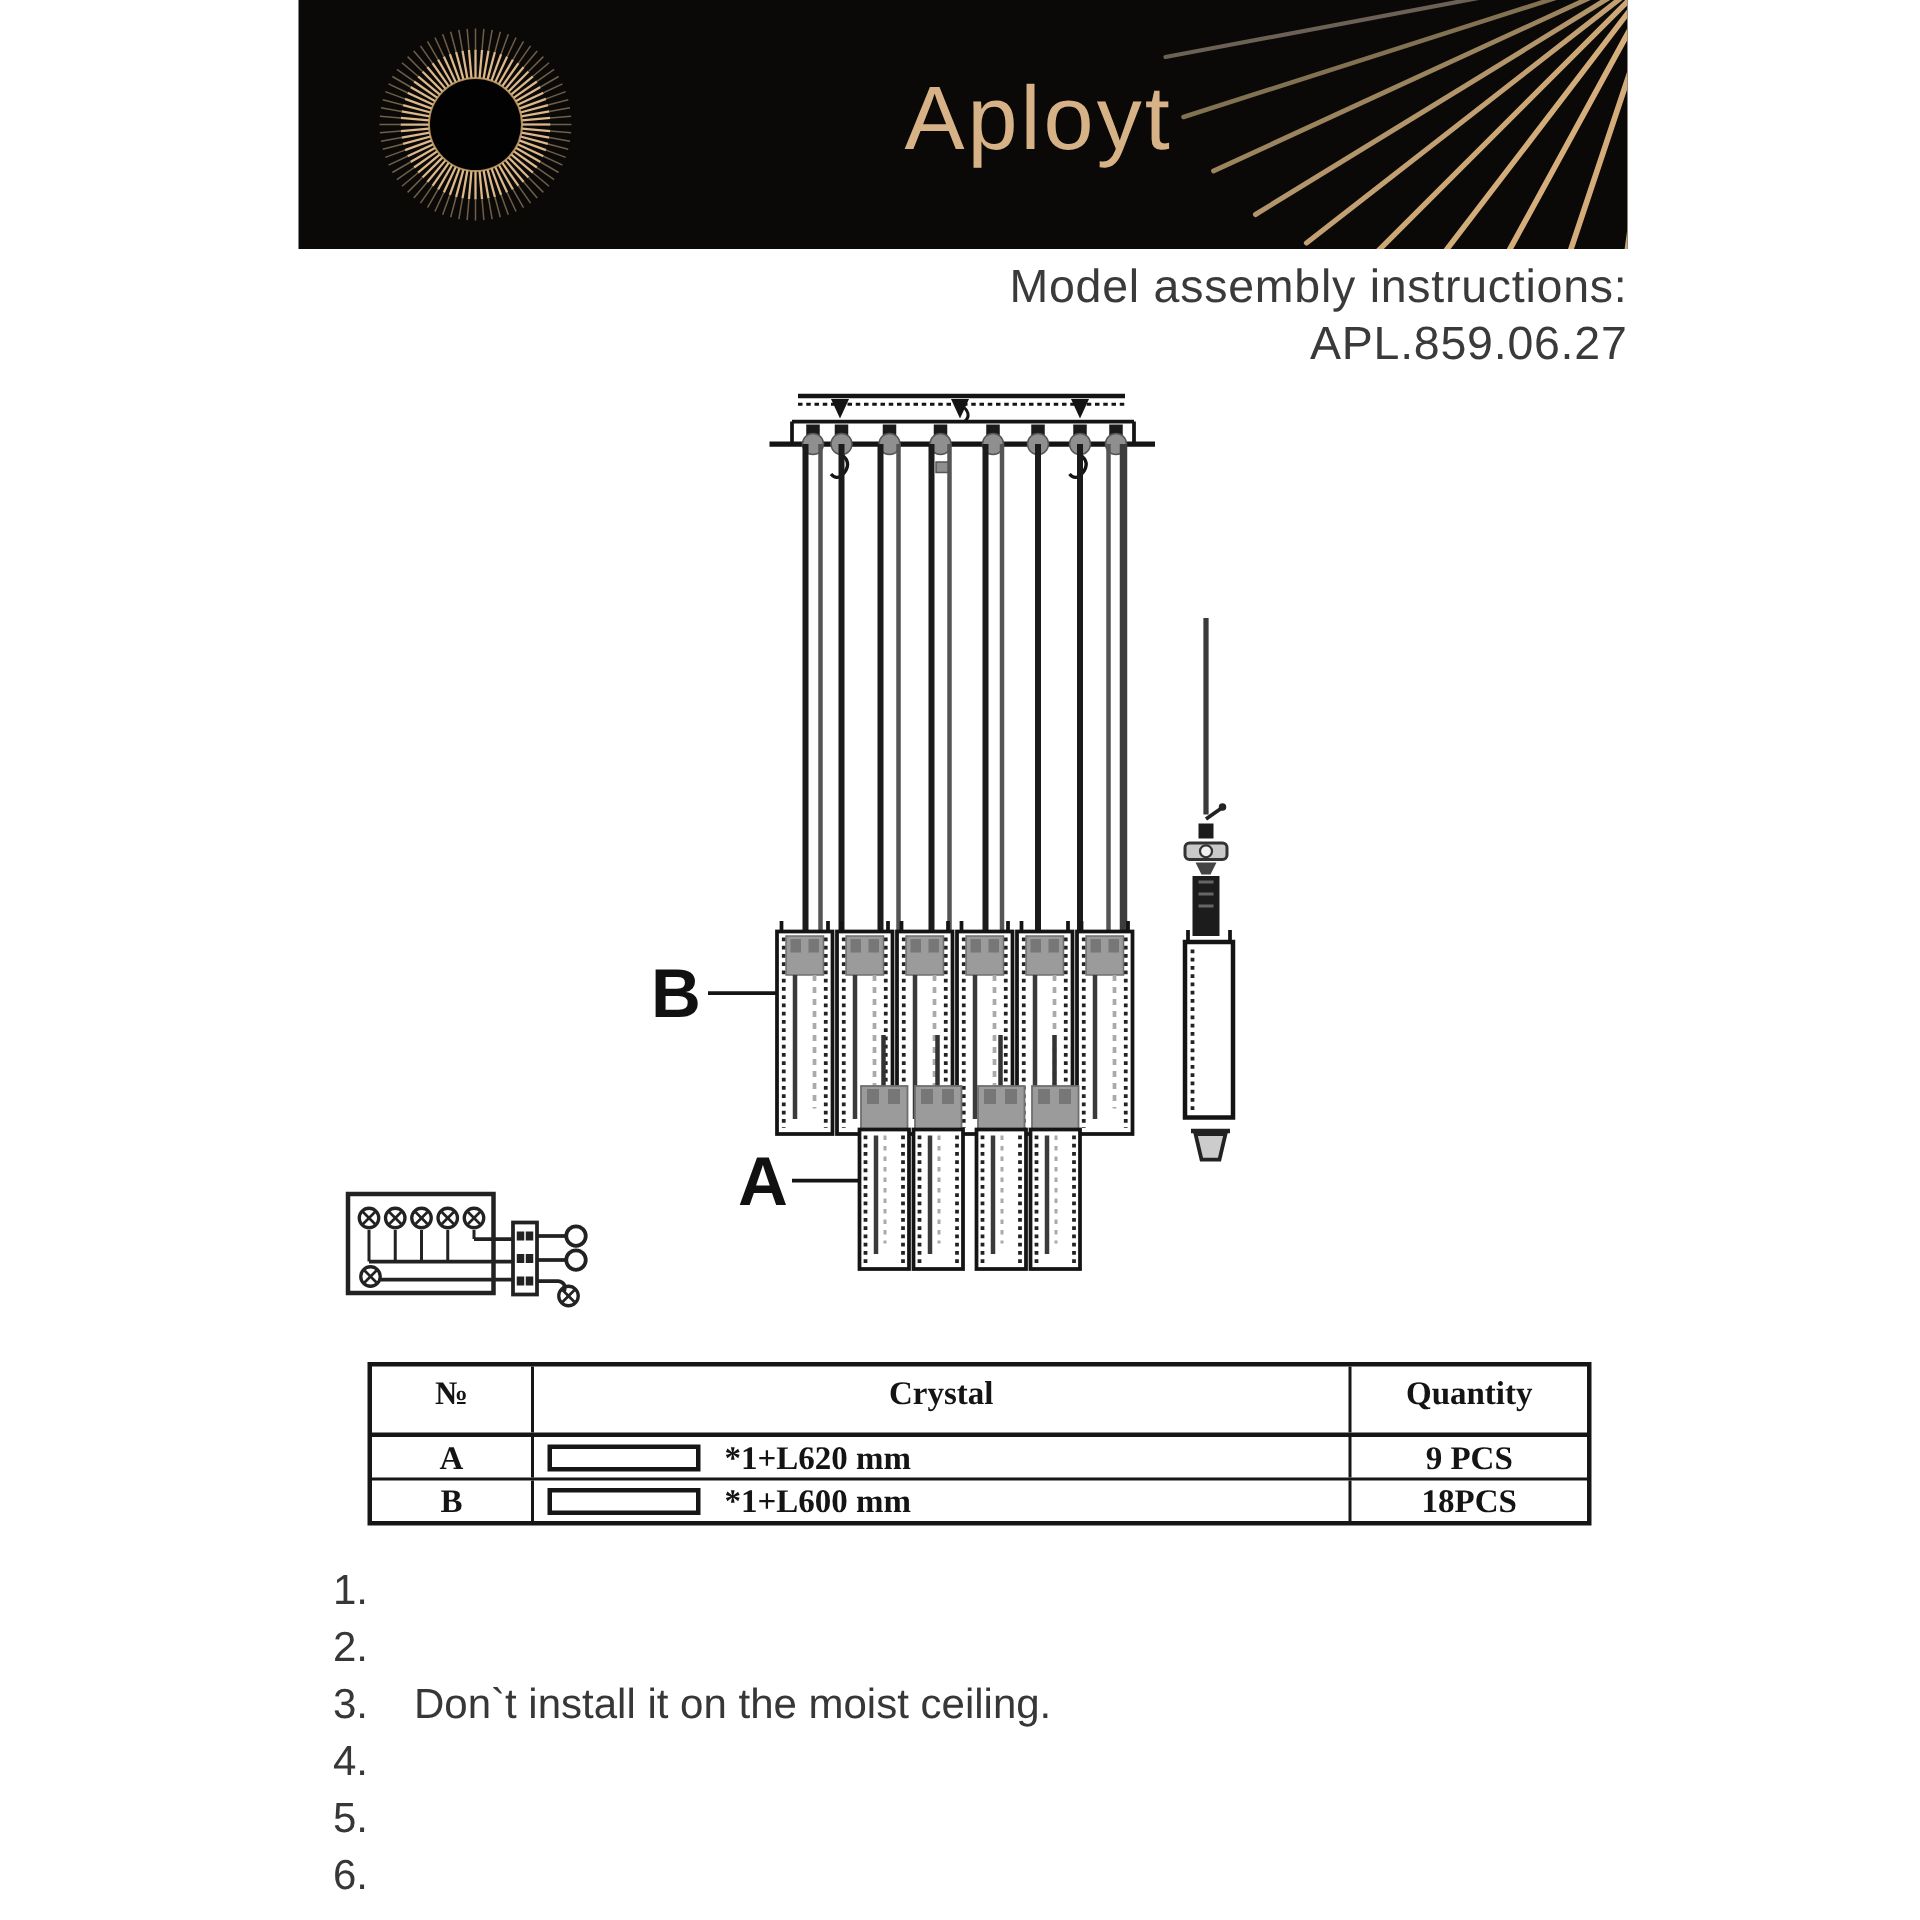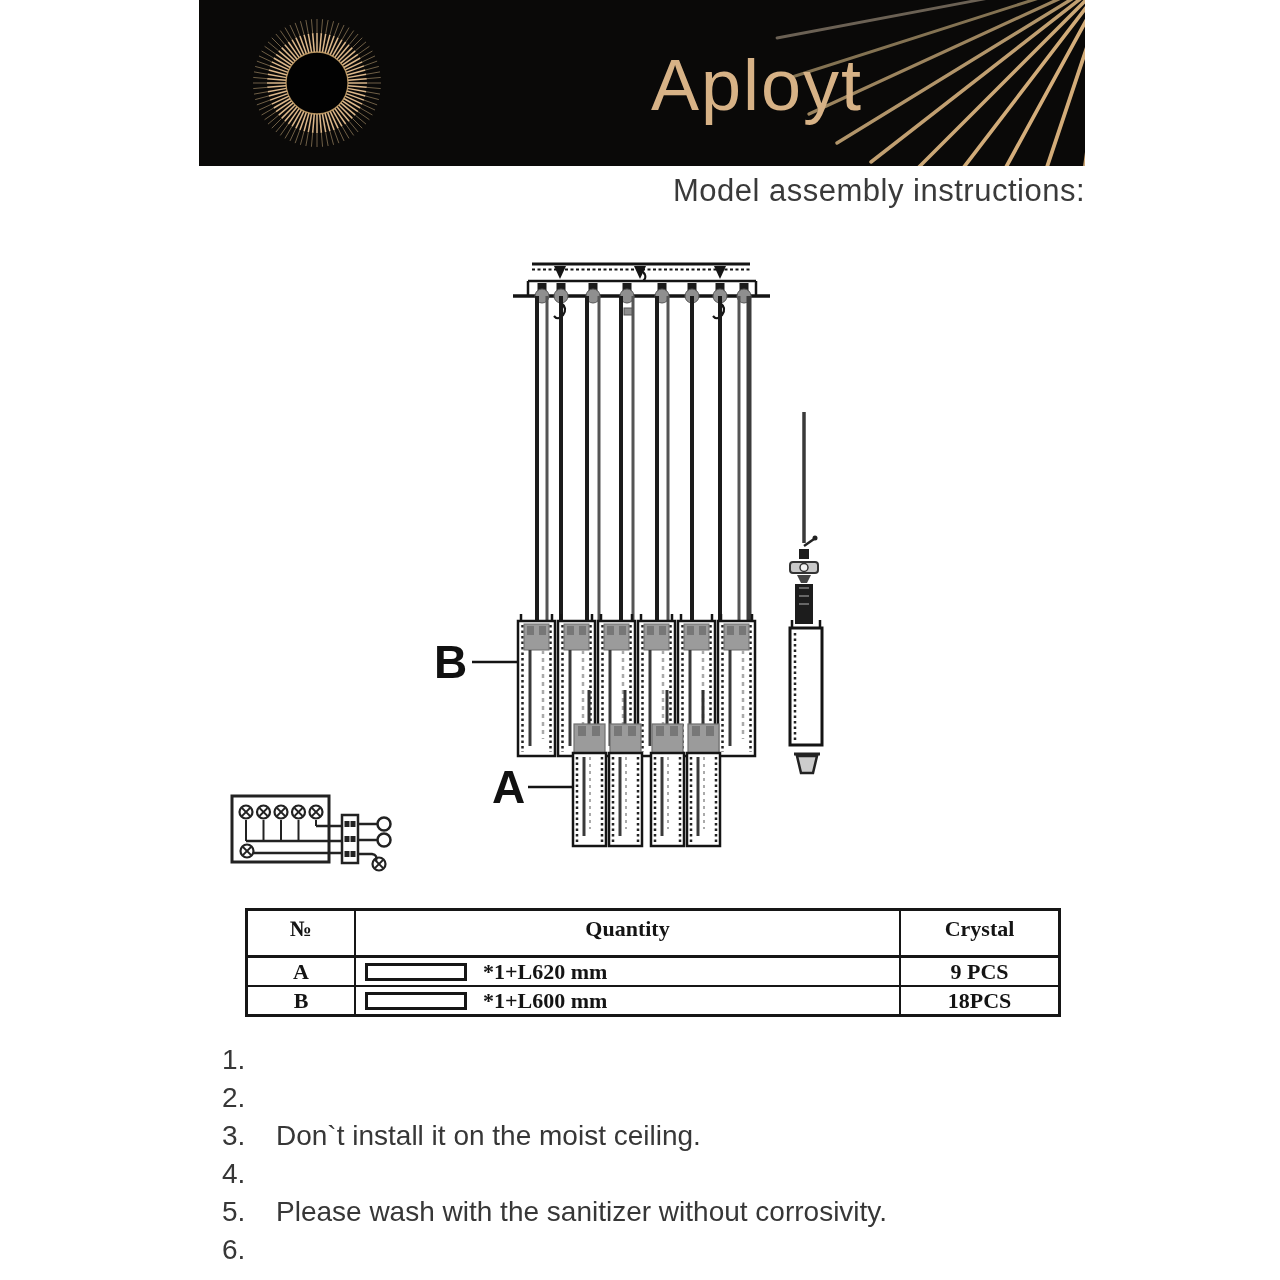--- a/index.html
+++ b/index.html
@@ -3,21 +3,21 @@
 <meta charset="utf-8">
 <style>
   html,body{margin:0;padding:0;background:#ffffff;}
   body{width:1280px;height:1280px;position:relative;overflow:hidden;
        font-family:"Liberation Sans", sans-serif;color:#383838;}
 
   
   .header{position:absolute;left:199px;top:0;width:886px;height:166px;
           background:#0a0908;overflow:hidden;}
   .header svg{position:absolute;left:0;top:0;}
-  .brand{position:absolute;left:452px;top:44px;font-size:72px;letter-spacing:2px;
+  .brand{position:absolute;left:404px;top:44px;font-size:60px;letter-spacing:2px;
          color:#d7b286;font-weight:400;}
 
   
   .titleblock{position:absolute;left:199px;top:172px;width:886px;text-align:right;}
   .titleblock div{font-size:31px;line-height:38px;color:#3a3a3a;letter-spacing:.5px;}
 
   
   .drawing{position:absolute;left:200px;top:250px;}
 
   
@@ -206,20 +206,21 @@
       <line x1="912" y1="-25" x2="800" y2="180" stroke="#d5ae7b" stroke-width="3.8"></line>
       <line x1="912" y1="-25" x2="845" y2="176" stroke="#d3ac79" stroke-width="3.8"></line>
       <line x1="912" y1="-25" x2="886" y2="166" stroke="#cda674" stroke-width="3.8"></line>
     </g>
   </svg>
   <div class="brand">Aployt</div>
 </div>
 
 <div class="titleblock">
   <div>Model assembly instructions:</div>
+  <div>APL.859.06.27</div>
 </div>
 
 <svg class="drawing" width="890" height="660" viewBox="0 0 890 660">
   <defs>
     <g id="tubeB">
       <line x1="3" y1="-7" x2="3" y2="0" stroke="#141414" stroke-width="2.5"></line>
       <line x1="34" y1="-7" x2="34" y2="0" stroke="#141414" stroke-width="2.5"></line>
       <rect x="0" y="0" width="37" height="135" fill="#ffffff" stroke="#141414" stroke-width="2.5"></rect>
       <line x1="4.5" y1="4" x2="4.5" y2="131" stroke="#222" stroke-width="2.5" stroke-dasharray="2.5 3"></line>
       <line x1="32.5" y1="4" x2="32.5" y2="131" stroke="#222" stroke-width="2.5" stroke-dasharray="2.5 3"></line>
@@ -381,22 +382,22 @@
     <circle cx="184" cy="574" r="6.5" stroke-width="2.5"></circle>
     <line x1="158" y1="590" x2="177" y2="590" stroke-width="2.5"></line>
     <circle cx="184" cy="590" r="6.5" stroke-width="2.5"></circle>
     <path d="M158,604 h14 q6,1 4,7" stroke-width="2.5"></path>
   </g>
 </svg>
 
 <div class="spec-table">
   <div class="tr head">
     <div class="td">№</div>
+    <div class="td">Crystal</div>
     <div class="td">Quantity</div>
-    <div class="td">Crystal</div>
   </div>
   <div class="tr body">
     <div class="td">A</div>
     <div class="td crystal">
       <span class="rect-icon"></span>
       <span>*1+L620 mm</span>
     </div>
     <div class="td">9 PCS</div>
   </div>
   <div class="tr body">
@@ -418,18 +419,17 @@
   </div>
   <div class="ins-item">
     <span class="num">3.</span>
     <span class="txt">Don`t install it on the moist ceiling.</span>
   </div>
   <div class="ins-item">
     <span class="num">4.</span>
   </div>
   <div class="ins-item">
     <span class="num">5.</span>
-    <span class="txt">Please wash with the sanitizer without corrosivity.</span>
   </div>
   <div class="ins-item">
     <span class="num">6.</span>
   </div>
 </div>
 
 </body></html>

